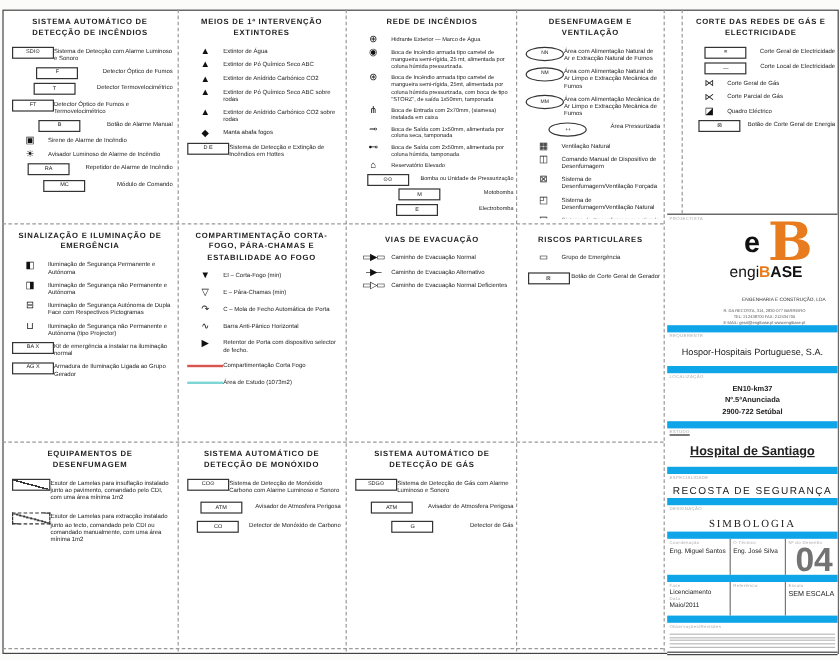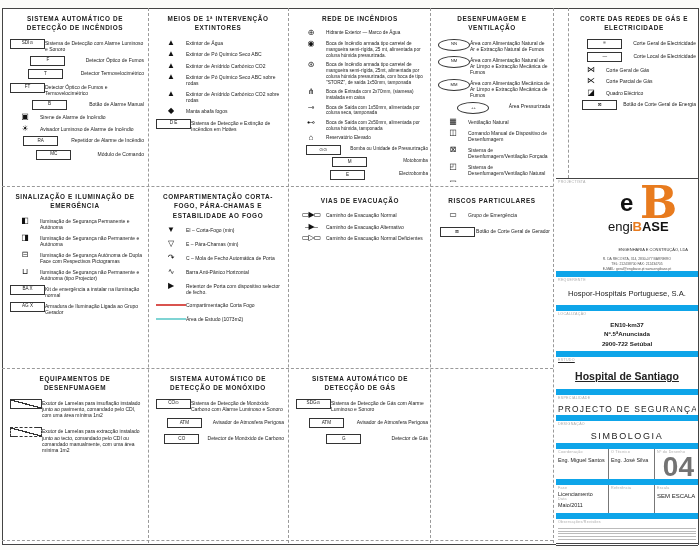--- a/index.html
+++ b/index.html
@@ -62,21 +62,21 @@
   .logo-addr{position:absolute;right:6px;top:78px;font-size:3.4px;text-align:center;line-height:1.5;color:#555;width:110px;}
   .s-client{height:34px;}
   .client-name{font-size:7.6px;text-align:center;margin-top:7px;white-space:nowrap;}
   .s-loc{height:46px;}
   .loc-lines{font-size:6.2px;font-weight:bold;text-align:center;line-height:1.5;margin-top:4px;}
   .s-study{height:38px;text-decoration:underline;}
   .study-name{font-size:10.5px;font-weight:bold;text-align:center;margin-top:8px;}
   .s-spec{height:26px;}
   .spec-name{font-size:8.4px;letter-spacing:1.2px;text-align:center;margin-top:4px;white-space:nowrap;overflow:hidden;}
   .s-desig{height:28px;}
-  .desig-name{font-size:9px;letter-spacing:1.6px;text-align:center;margin-top:5px;}
+  .desig-name{font-size:9px;letter-spacing:1.6px;text-align:center;margin-top:5px;font-family:Liberation Serif, serif;}
   .tbrow{display:flex;padding:0;}
   .s-row1{height:36px;}
   .s-row2{height:34px;}
   .cell{box-sizing:border-box;padding:1px 2px;overflow:hidden;}
   .cA{width:52px;}
   .cB{width:47px;border-left:1px solid #777;border-right:1px solid #777;}
   .cC{width:43px;}
   .cell .val{font-size:5.4px;margin-top:3px;}
   .bignum{font-size:28px;font-weight:bold;line-height:.95;text-align:right;padding-right:2px;color:#737373;}
   .minirow{display:flex;gap:2px;align-items:baseline;}
@@ -462,21 +462,21 @@
       <div>Nº.5ªAnunciada</div>
       <div>2900-722 Setúbal</div>
     </div>
   </div>
   <div class="tbsec s-study">
     <span class="tiny">ESTUDO</span>
     <div class="study-name">Hospital de Santiago</div>
   </div>
   <div class="tbsec s-spec">
     <span class="tiny">ESPECIALIDADE</span>
-    <div class="spec-name">PROJECTO DE SEGURANÇA</div>
+    <div class="spec-name">RECOSTA DE SEGURANÇA</div>
   </div>
   <div class="tbsec s-desig">
     <span class="tiny">DESIGNAÇÃO</span>
     <div class="desig-name">SIMBOLOGIA</div>
   </div>
   <div class="tbsec s-row1 tbrow">
     <div class="cell cA">
       <span class="tiny">Coordenação</span>
       <div class="val">Eng. Miguel Santos</div>
     </div>

